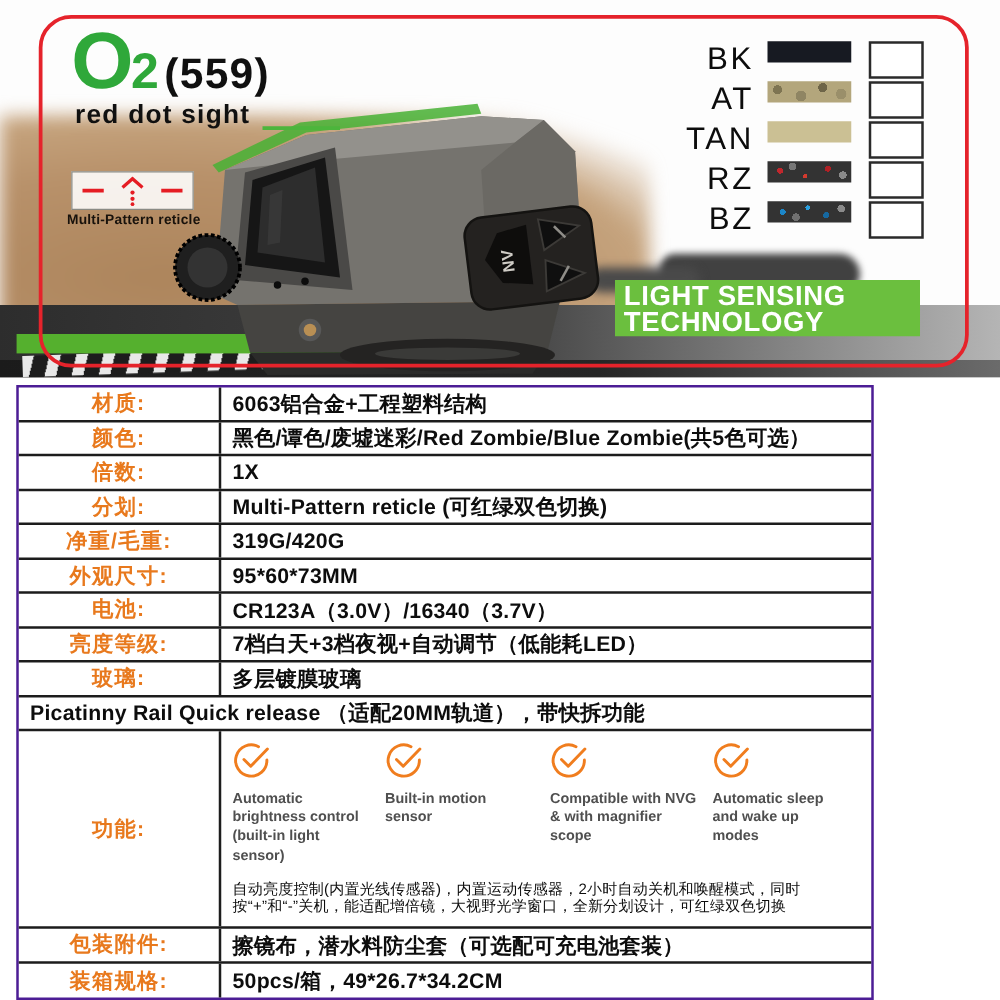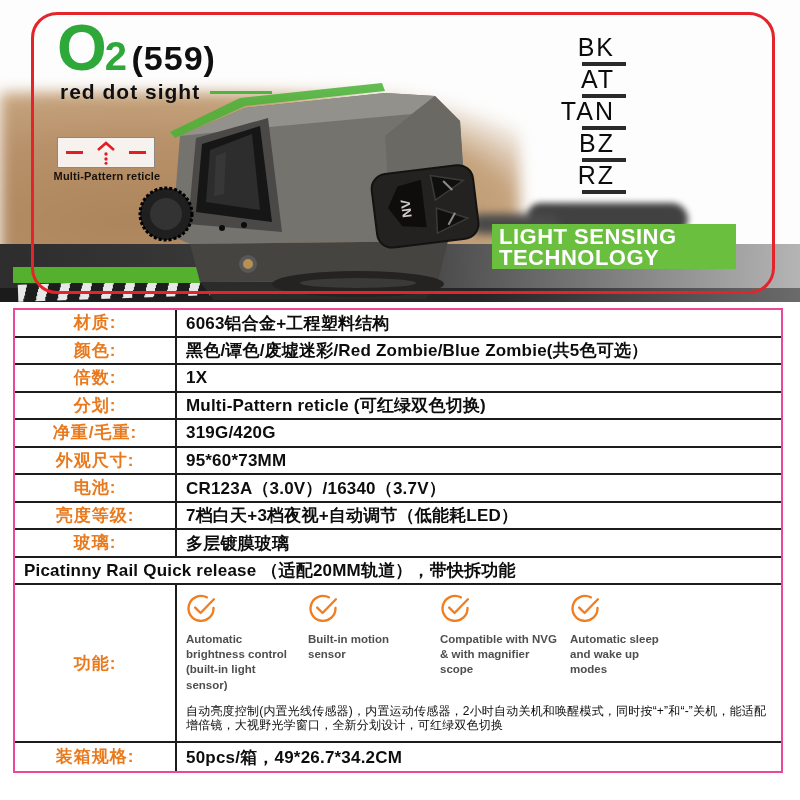--- a/index.html
+++ b/index.html
@@ -33,35 +33,35 @@
   .sight-svg { position:absolute; left:130px; top:76px; width:420px; height:226px; }
 
   .red-frame { position:absolute; left:31px; top:12px; width:744px; height:282px;
     border:3px solid #e5232b; border-radius:26px; pointer-events:none; }
 
   
   .logo { position:absolute; left:57px; top:16px; line-height:1; white-space:nowrap; }
   .logo .o { font-size:64px; font-weight:bold; color:#2fa83a; letter-spacing:-2px; }
   .logo .two { font-size:40px; font-weight:bold; color:#2fa83a; }
   .logo .code { font-size:34px; font-weight:bold; color:#101010; letter-spacing:1px; }
-  .tagline-row { position:absolute; left:60px; top:80px; display:flex; align-items:center; gap:10px; }
+  .tagline-row { position:absolute; left:60px; top:80px; display:flex; align-items:flex-end; gap:10px; }
   .tagline { font-size:21px; font-weight:bold; color:#101010; letter-spacing:1px; }
   .tagline-line { width:62px; height:3px; background:#4cb53c; }
 
   
   .reticle-box { position:absolute; left:57px; top:137px; width:98px; height:31px;
     background:rgba(255,255,255,.88); border:1px solid #8a8a84;
     display:flex; align-items:center; justify-content:space-between; padding:0 8px; }
   .ret-dash { width:17px; height:3px; background:#e51c23; }
   .reticle-caption { position:absolute; left:42px; top:170px; width:130px; text-align:center;
     font-size:11px; font-weight:bold; color:#18120c; letter-spacing:.2px; }
 
   
   .color-list { position:absolute; left:545px; top:33px; }
-  .color-row { display:flex; align-items:flex-end; height:26px; margin-bottom:6px;flex-direction:column; }
+  .color-row { display:flex; align-items:flex-start; height:26px; margin-bottom:6px; }
   .color-code { width:58px; text-align:right; font-size:25px; color:#0c0c0c; letter-spacing:2px; margin-right:11px; }
   .swatch { width:67px; height:17px; margin-right:14px; }
   .sw-bk { background:#171a22; }
   .sw-tan { background:#cbc094; }
   .sw-at { background:#b3a67c;
     background-image:radial-gradient(circle 6px at 12% 40%, #7e7452 60%, transparent 61%),
       radial-gradient(circle 7px at 40% 70%, #8f8563 60%, transparent 61%),
       radial-gradient(circle 6px at 66% 30%, #6e6548 60%, transparent 61%),
       radial-gradient(circle 7px at 88% 60%, #9a8f6a 60%, transparent 61%); }
   .sw-rz { background:#333;
@@ -77,21 +77,21 @@
       radial-gradient(circle 5px at 88% 35%, #8a8a8a 60%, transparent 61%),
       radial-gradient(circle 5px at 34% 75%, #707070 60%, transparent 61%); }
   .checkbox { width:44px; height:30px; background:#fff; border:2px solid #2a2a2a; }
 
   
   .banner { position:absolute; left:492px; top:224px; width:244px; height:45px;
     background:#6bbf3e; color:#fff; font-weight:bold; font-size:22px; line-height:21px;
     letter-spacing:.5px; padding:2px 0 0 7px; }
 
   
-  .spec { position:absolute; left:13px; top:308px; width:770px; border:2px solid #ec4899; background:#fff; }
+  .spec { position:absolute; left:13px; top:308px; width:686px; border:2px solid #4c1d95; background:#fff; }
   .srow { display:flex; height:27.5px; border-bottom:2px solid #1c1c1c; }
   .srow:last-child { border-bottom:none; }
   .srow.features-row { height:158px; }
   .slabel { width:162px; border-right:2px solid #1c1c1c; display:flex; align-items:center; justify-content:center;
     color:#e8791d; font-weight:bold; font-size:17px; letter-spacing:1px; }
   .svalue { flex:1; display:flex; align-items:center; padding:1px 8px 0 9px;
     color:#0d0d0d; font-weight:bold; font-size:17px; letter-spacing:.2px; white-space:nowrap; overflow:hidden; }
 
   .features-cell { flex:1; display:flex; flex-direction:column; padding:8px 8px 4px 9px; }
   .feat-grid { display:flex; gap:10px; }
@@ -176,27 +176,27 @@
         <span class="color-code">AT</span>
         <span class="swatch sw-at"></span>
         <span class="checkbox"></span>
       </div>
       <div class="color-row">
         <span class="color-code">TAN</span>
         <span class="swatch sw-tan"></span>
         <span class="checkbox"></span>
       </div>
       <div class="color-row">
+        <span class="color-code">RZ</span>
+        <span class="swatch sw-rz"></span>
+        <span class="checkbox"></span>
+      </div>
+      <div class="color-row">
         <span class="color-code">BZ</span>
         <span class="swatch sw-bz"></span>
-        <span class="checkbox"></span>
-      </div>
-      <div class="color-row">
-        <span class="color-code">RZ</span>
-        <span class="swatch sw-rz"></span>
         <span class="checkbox"></span>
       </div>
     </div>
 
     <div class="banner">
       <div>LIGHT SENSING</div>
       <div>TECHNOLOGY</div>
     </div>
 
     <div class="red-frame"></div>
@@ -275,18 +275,22 @@
               <path d="M11 17.5 L17.5 24 L33.5 7.5" fill="none" stroke="#f07d1e" stroke-width="2.8" stroke-linecap="round" stroke-linejoin="round"></path>
             </svg>
             <span class="feat-label">Automatic sleep and wake up modes</span>
           </div>
         </div>
         <div class="feat-desc">自动亮度控制(内置光线传感器)，内置运动传感器，2小时自动关机和唤醒模式，同时按“+”和“-”关机，能适配增倍镜，大视野光学窗口，全新分划设计，可红绿双色切换</div>
       </div>
     </div>
 
     <div class="srow">
+      <div class="slabel">包装附件:</div>
+      <div class="svalue">擦镜布，潜水料防尘套（可选配可充电池套装）</div>
+    </div>
+    <div class="srow">
       <div class="slabel">装箱规格:</div>
       <div class="svalue">50pcs/箱，49*26.7*34.2CM</div>
     </div>
 
   </div>
 </div>
 
 </body></html>

